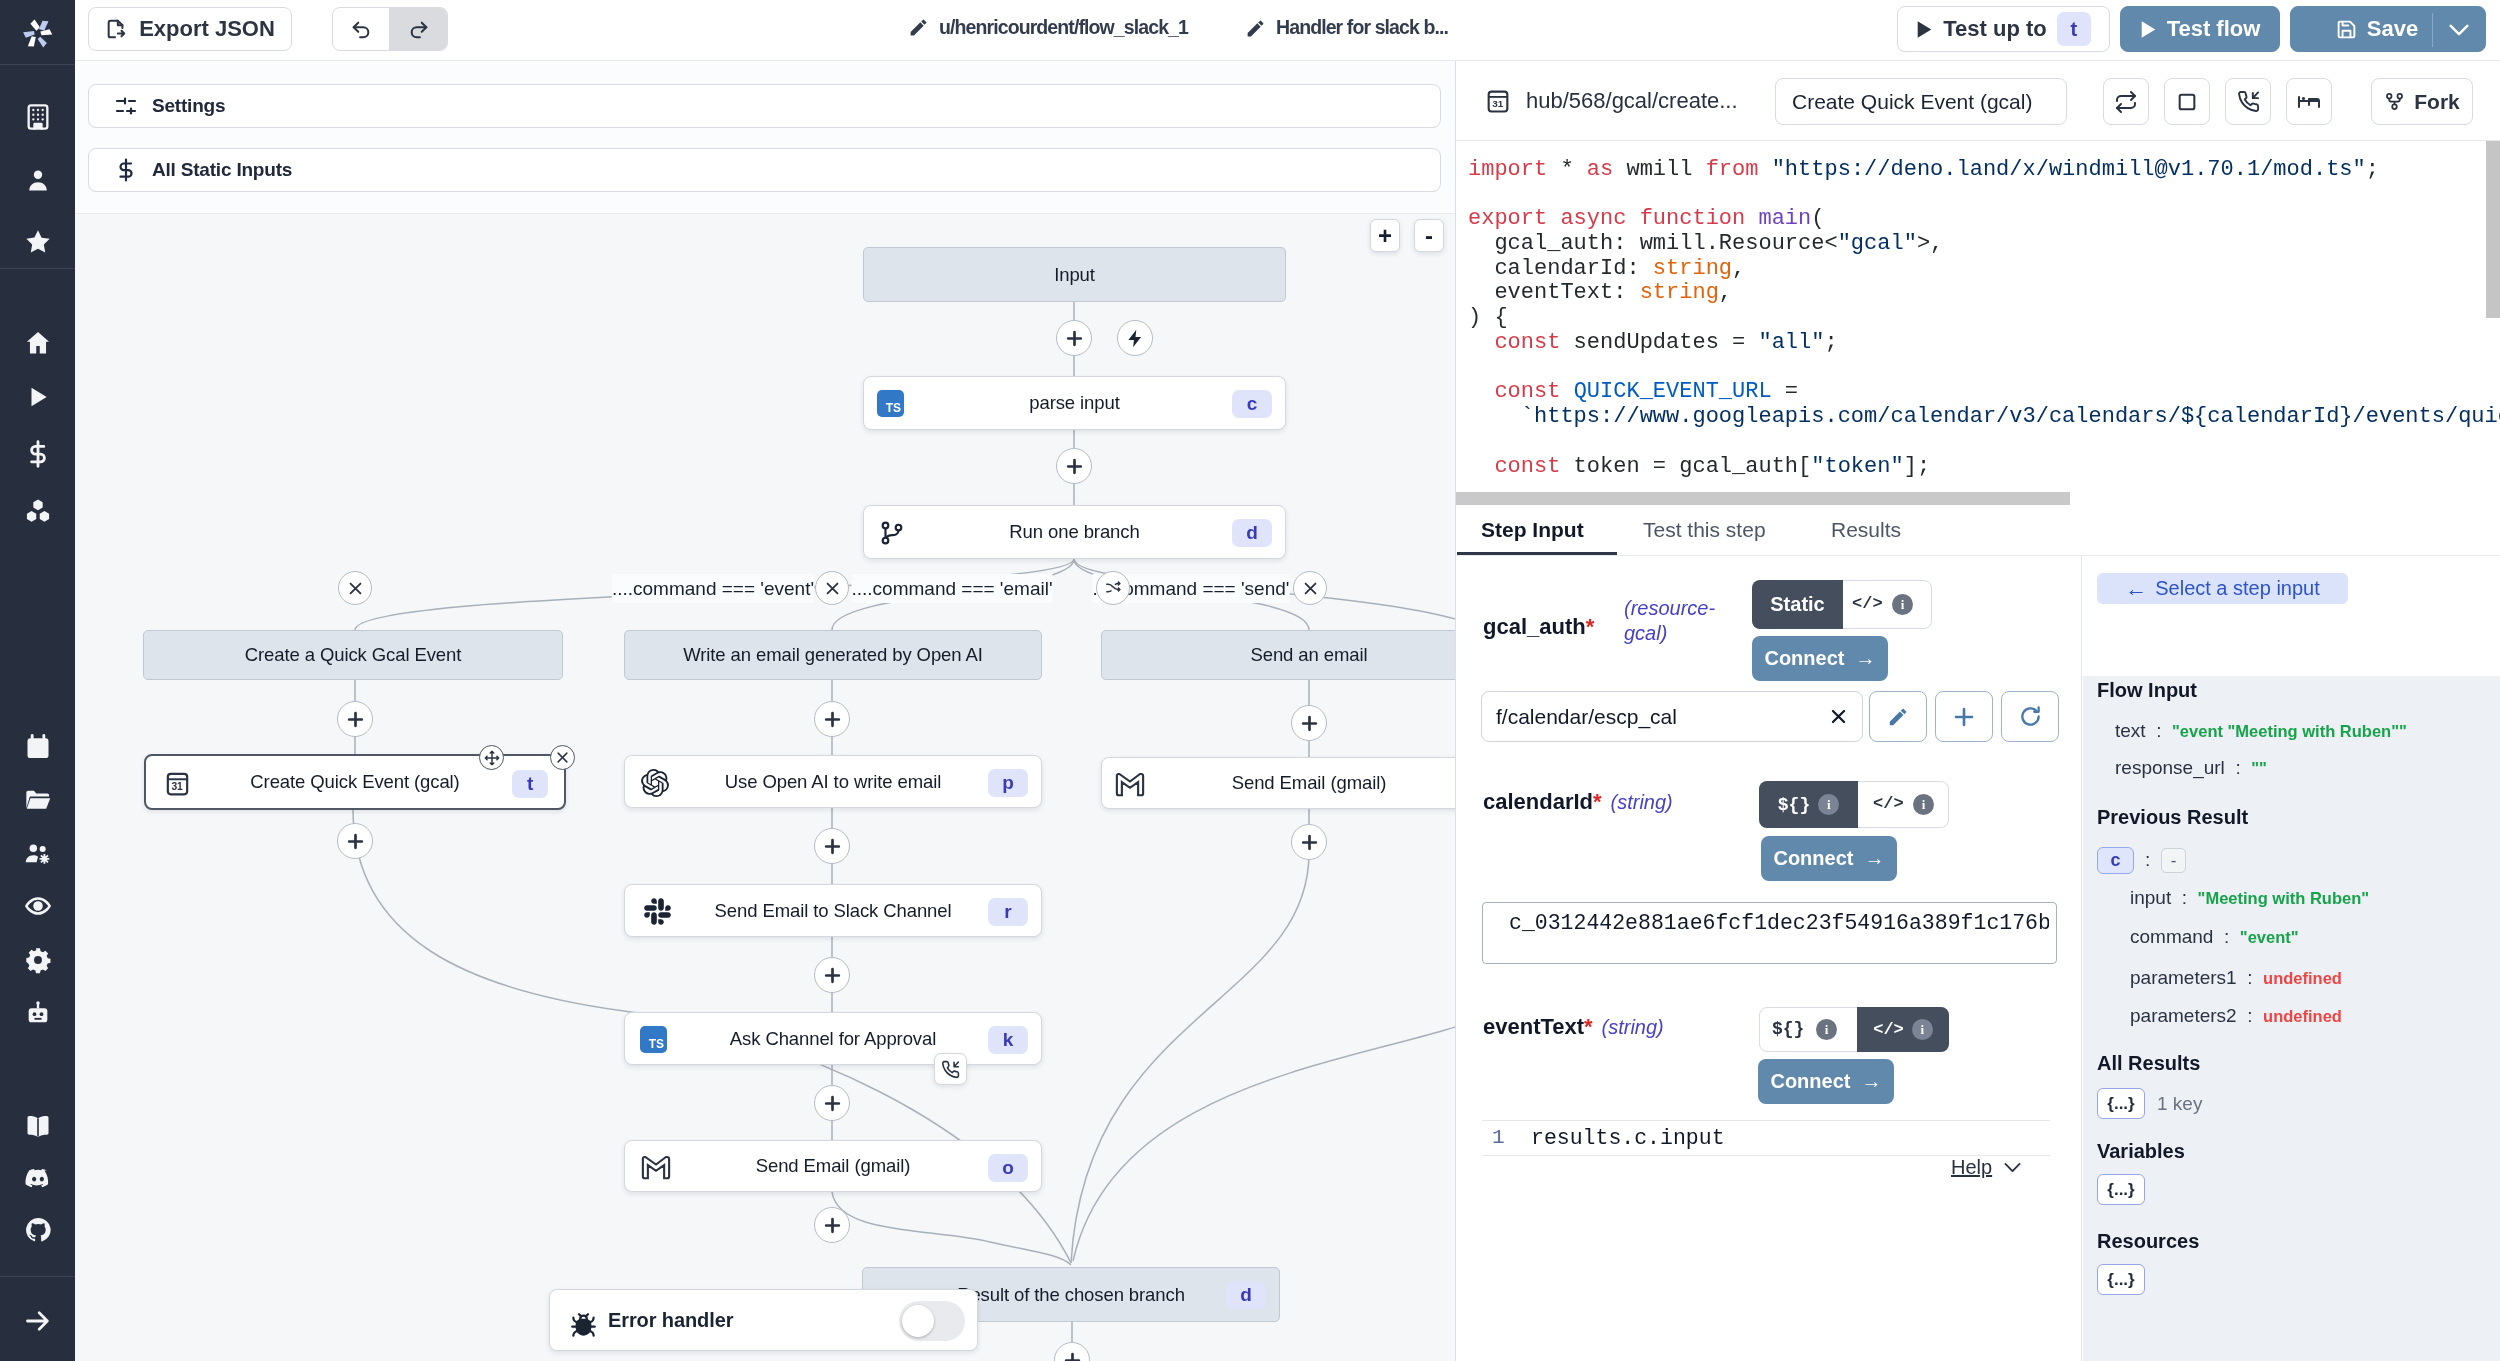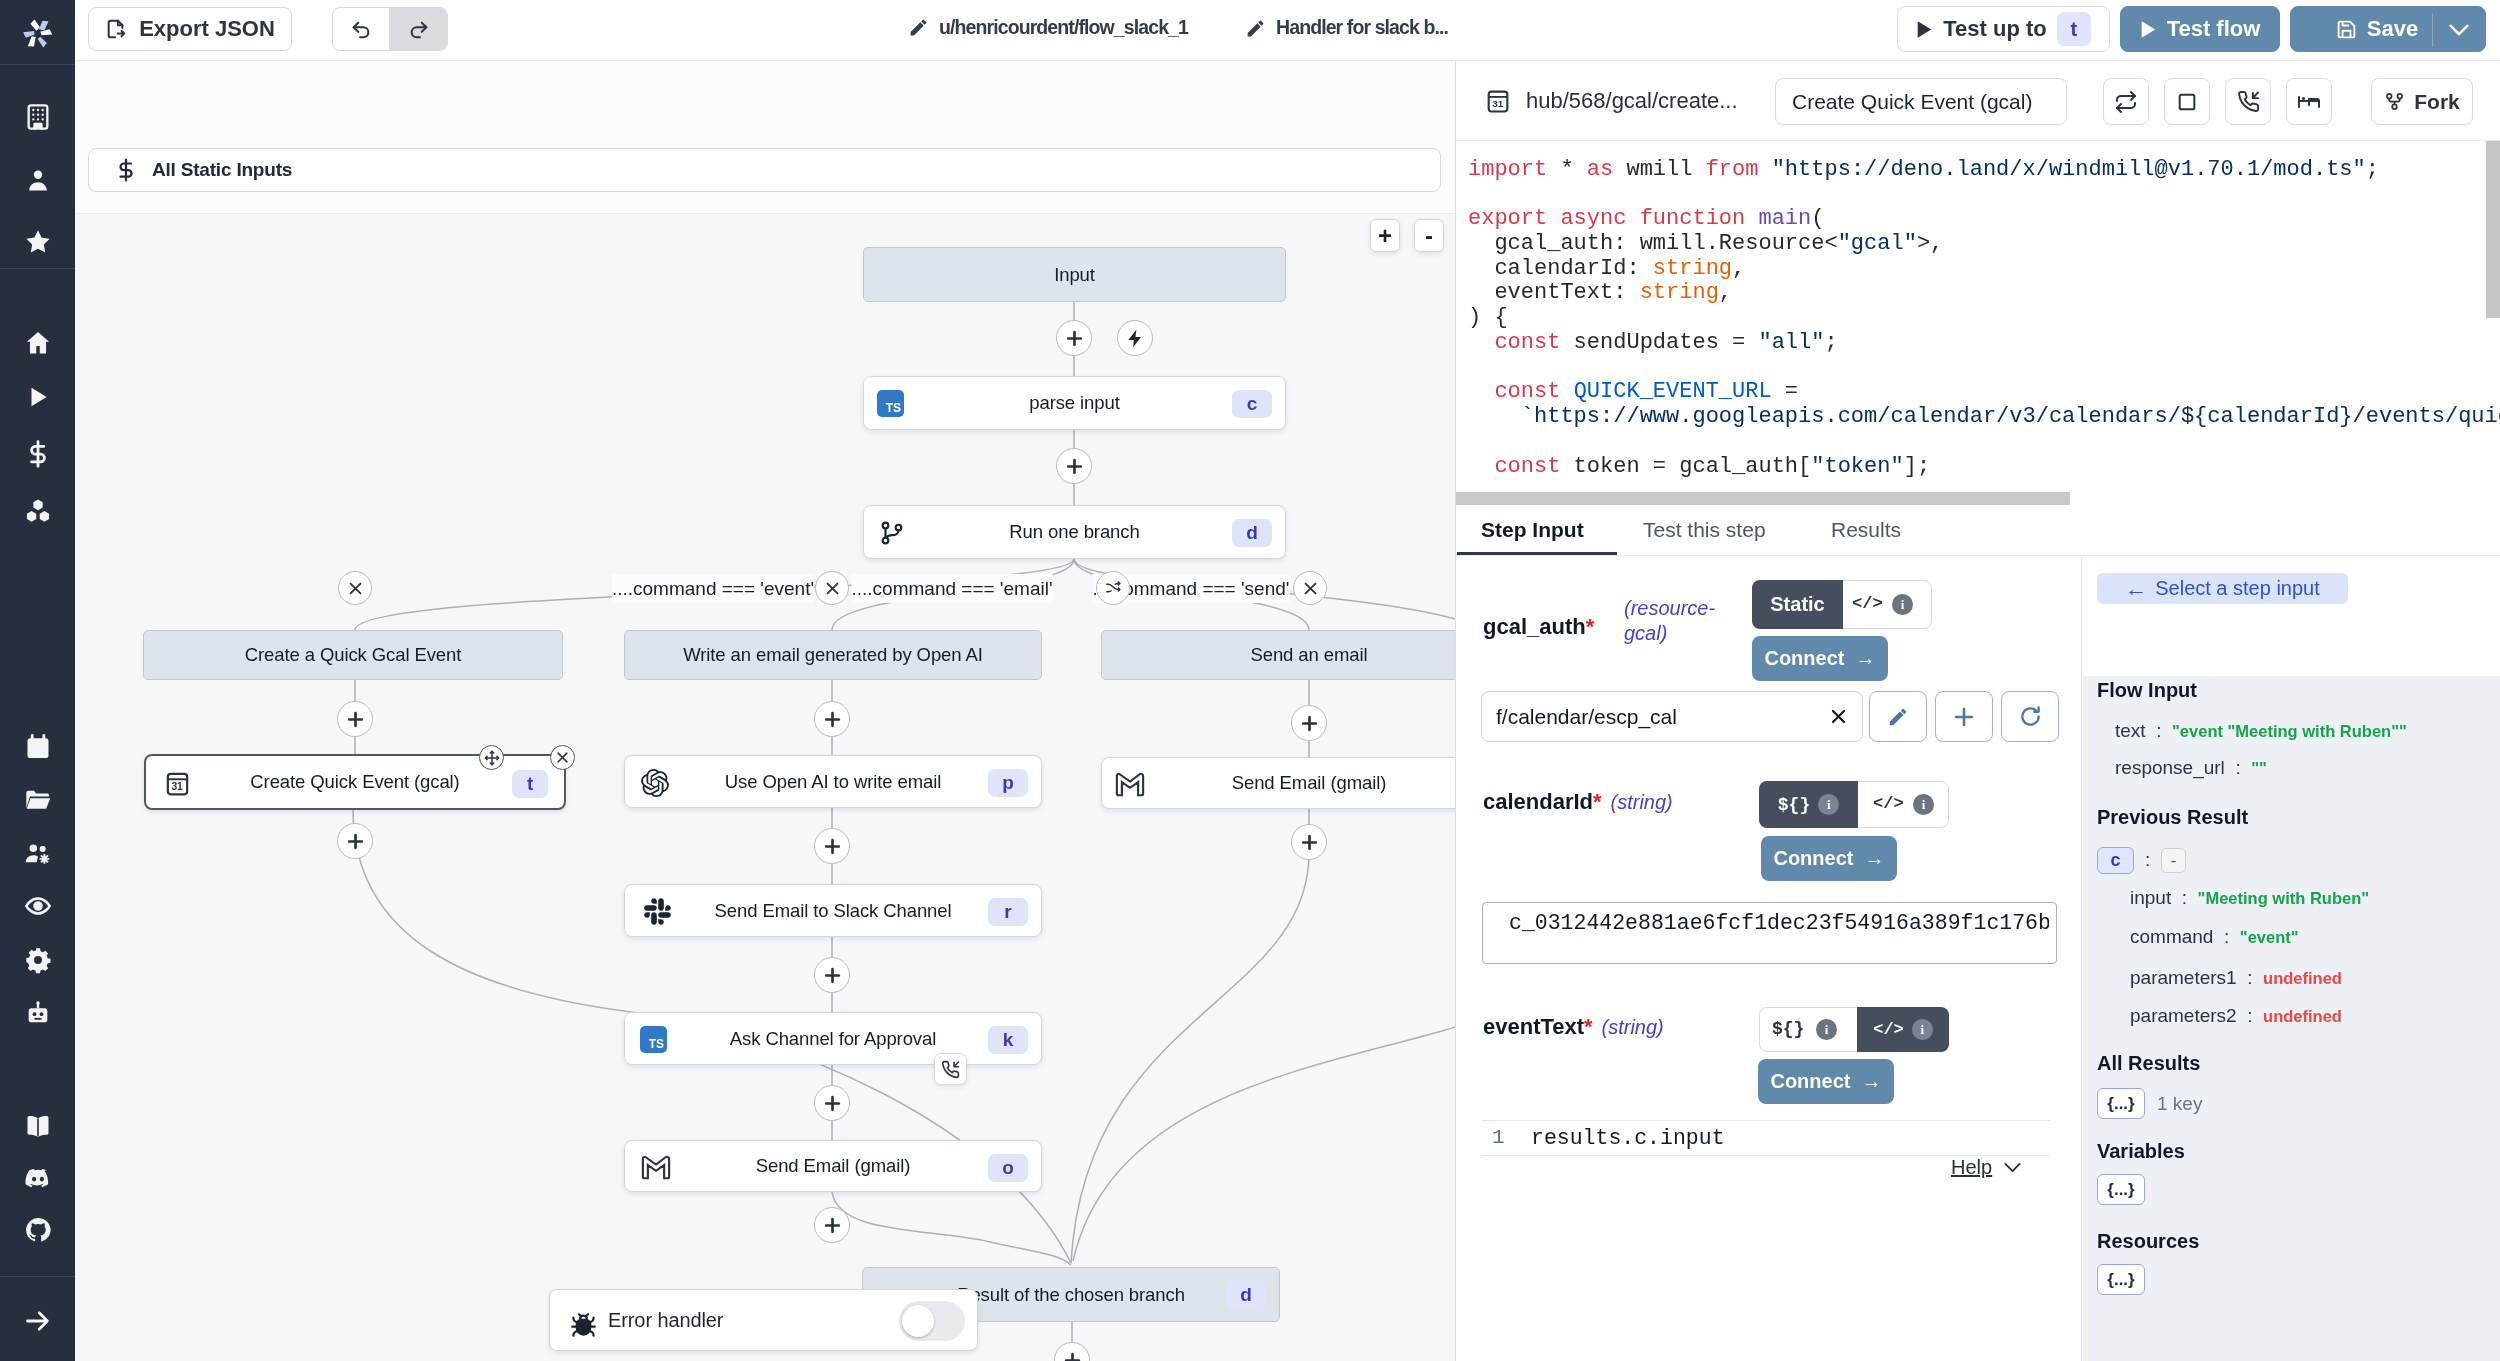--- a/index.html
+++ b/index.html
@@ -202,20 +202,27 @@
         <path d="M16.5 21v-7.5h-9V21M7.5 3v4.5H15"></path>
       </svg>
     <span style="margin-right:22px">Save</span>
     <div style="position:absolute;right:52px;top:6px;width:1px;height:34px;background:#8aa9c2"></div>
     <svg style="position:absolute;right:16px;top:16px" width="20" height="14" viewBox="0 0 24 14" fill="none" stroke="#fff" stroke-width="3" stroke-linecap="round" stroke-linejoin="round">
         <path d="M2 2l10 10L22 2"></path>
       </svg>
   </div>
 </div>
 <div id="flowtop">
+  <div class="bar" style="top:23px">
+    <svg style="margin:0 14px 0 25px" width="24" height="24" viewBox="0 0 24 24" fill="none" stroke="#21293a" stroke-width="2.2" stroke-linecap="round">
+        <path d="M3 7h8M15 7h6M3 17h6M13 17h8"></path>
+        <path d="M11 4.5v5M17 14.5v5"></path>
+      </svg>
+    Settings
+  </div>
   <div class="bar" style="top:87px">
     <svg style="margin:0 14px 0 25px" width="24" height="24" viewBox="0 0 24 24" fill="none" stroke="#21293a" stroke-width="2.2" stroke-linecap="round">
         <path d="M12 1.5v21M17 5.5H9.8a3.3 3.3 0 0 0 0 6.6h4.4a3.3 3.3 0 0 1 0 6.6H6.5"></path>
       </svg>
     All Static Inputs
   </div>
 </div>
 <div id="canvas">
   <div style="position:absolute;left:0;top:0;width:1381px;height:1px;background:#e9ecef"></div>
 
@@ -436,21 +443,21 @@
   </div>
 
   <div class="wnode" style="left:474px;top:1076px;width:429px;height:62px;z-index:5">
     <svg style="position:absolute;left:20px;top:22px" width="27" height="27" viewBox="0 0 24 24" fill="none" stroke="#1b2433" stroke-width="2" stroke-linecap="round">
         <path d="m8 2 1.88 1.88M14.12 3.88 16 2"></path>
         <path d="M9 7.13v-1a3 3 0 1 1 6 0v1"></path>
         <path d="M12 20c-3.3 0-6-2.7-6-6v-3a4 4 0 0 1 4-4h4a4 4 0 0 1 4 4v3c0 3.3-2.7 6-6 6" fill="#1b2433"></path>
         <path d="M12 20v-9" stroke="#fff" stroke-width="0"></path>
         <path d="M6.53 9C4.6 8.8 3 7.1 3 5M6 13H2M3 21c0-2.1 1.7-3.9 3.8-4M20.97 5c0 2.1-1.6 3.8-3.5 4M22 13h-4M17.2 17c2.1.1 3.8 1.9 3.8 4"></path>
       </svg>
-    <div style="position:absolute;left:58px;font-weight:400;font-size:20px;color:#1b2433">Error handler</div>
+    <div style="position:absolute;left:58px;font-weight:700;font-size:20px;color:#1b2433">Error handler</div>
     <div style="position:absolute;right:12px;top:11px;width:66px;height:40px;background:#e9eaed;border-radius:20px">
       <div style="position:absolute;left:3px;top:4px;width:32px;height:32px;background:#fff;border-radius:50%;box-shadow:0 1px 3px rgba(0,0,0,.28)"></div>
     </div>
   </div>
 
   <div class="circ" style="left:979px;top:1129px;width:36px;height:36px">
       <svg width="19" height="19" viewBox="0 0 24 24" fill="none" stroke="#2b3342" stroke-width="3.4" stroke-linecap="round">
         <path d="M12 4v16M4 12h16"></path>
       </svg>
     </div>

